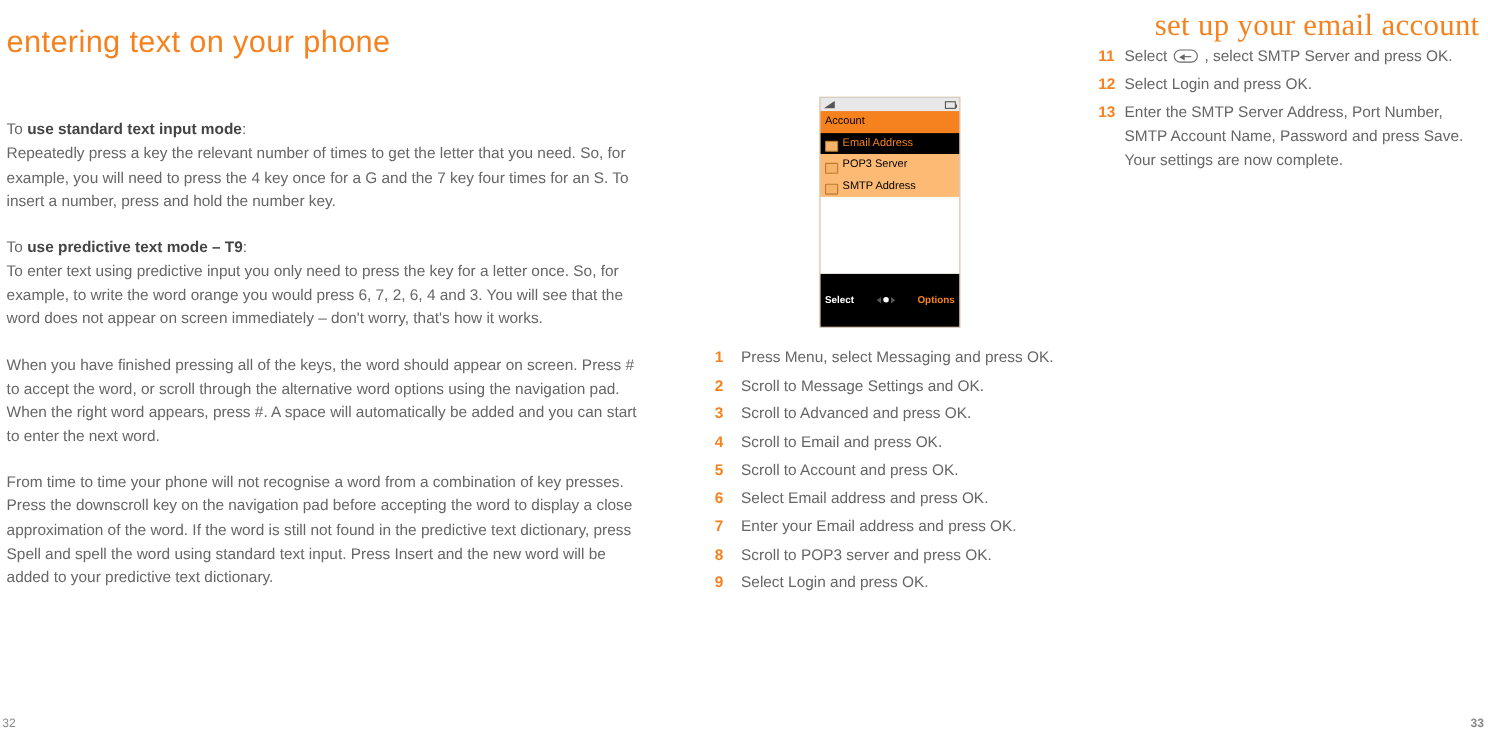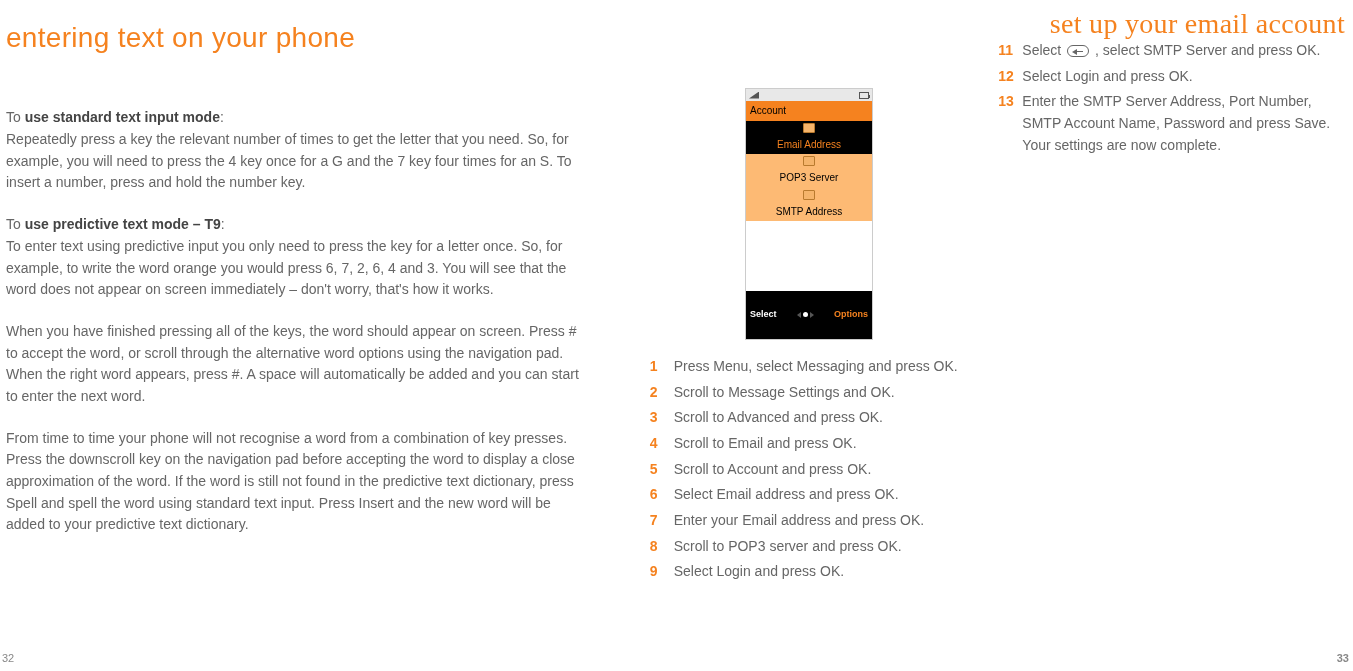--- a/index.html
+++ b/index.html
@@ -87,25 +87,24 @@
   .batt-icon::after { content: ""; position: absolute; right: -2px; top: 2px; width: 1px; height: 3px; background: #555; }
   .phone-title {
     background: #f5821f;
     color: #000;
     padding: 2px 4px;
     font-size: 10px;
     font-weight: 400;
   }
   .phone-row {
     display: flex;
-    align-items: center;
+    align-items: flex-end;
     gap: 4px;
     padding: 2px 4px;
     font-size: 10px;
-    flex-direction: column;
   }
   .phone-row.selected {
     background: #000;
     color: #f5821f;
   }
   .folder-icon {
     width: 12px; height: 10px;
     background: #f5b46b;
     border: 1px solid #b97a2e;
     border-radius: 1px;

